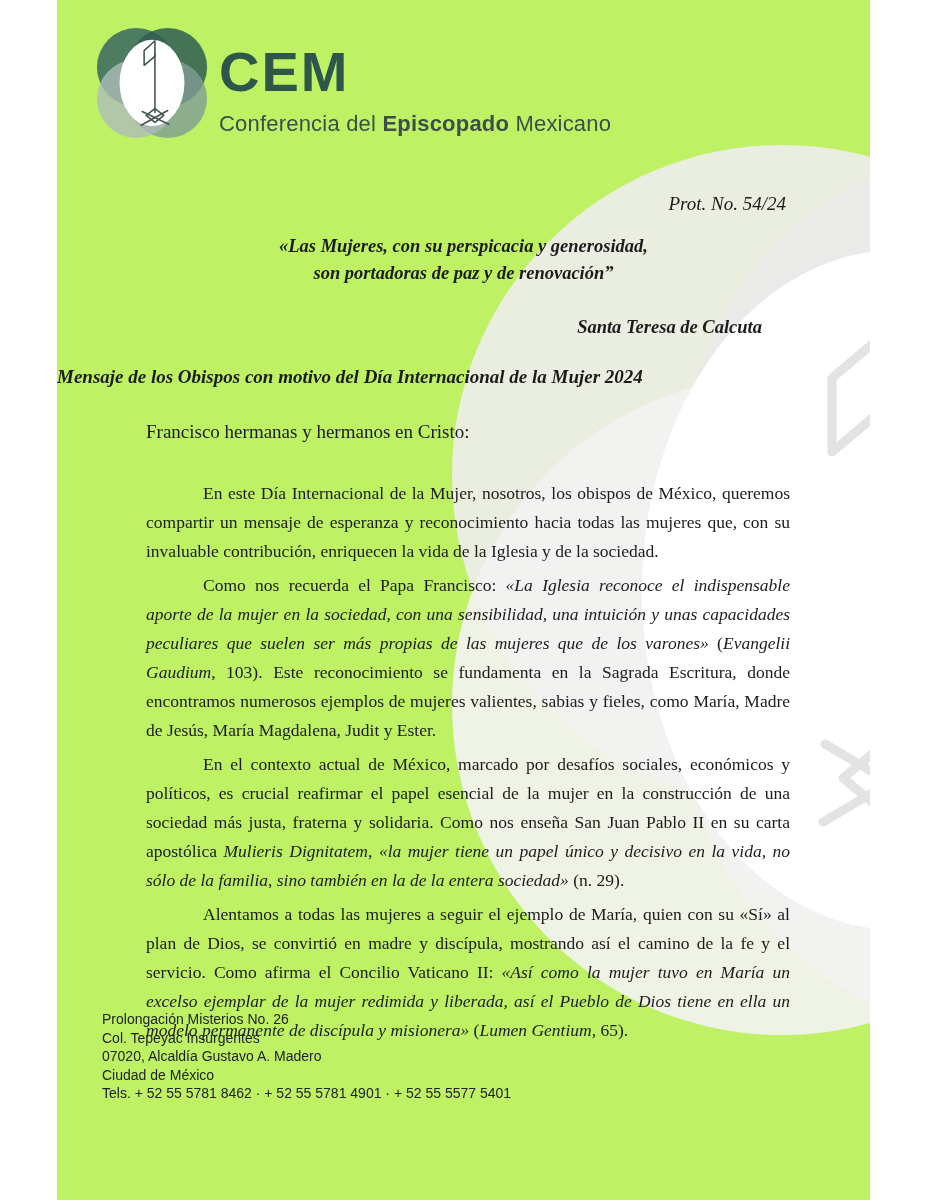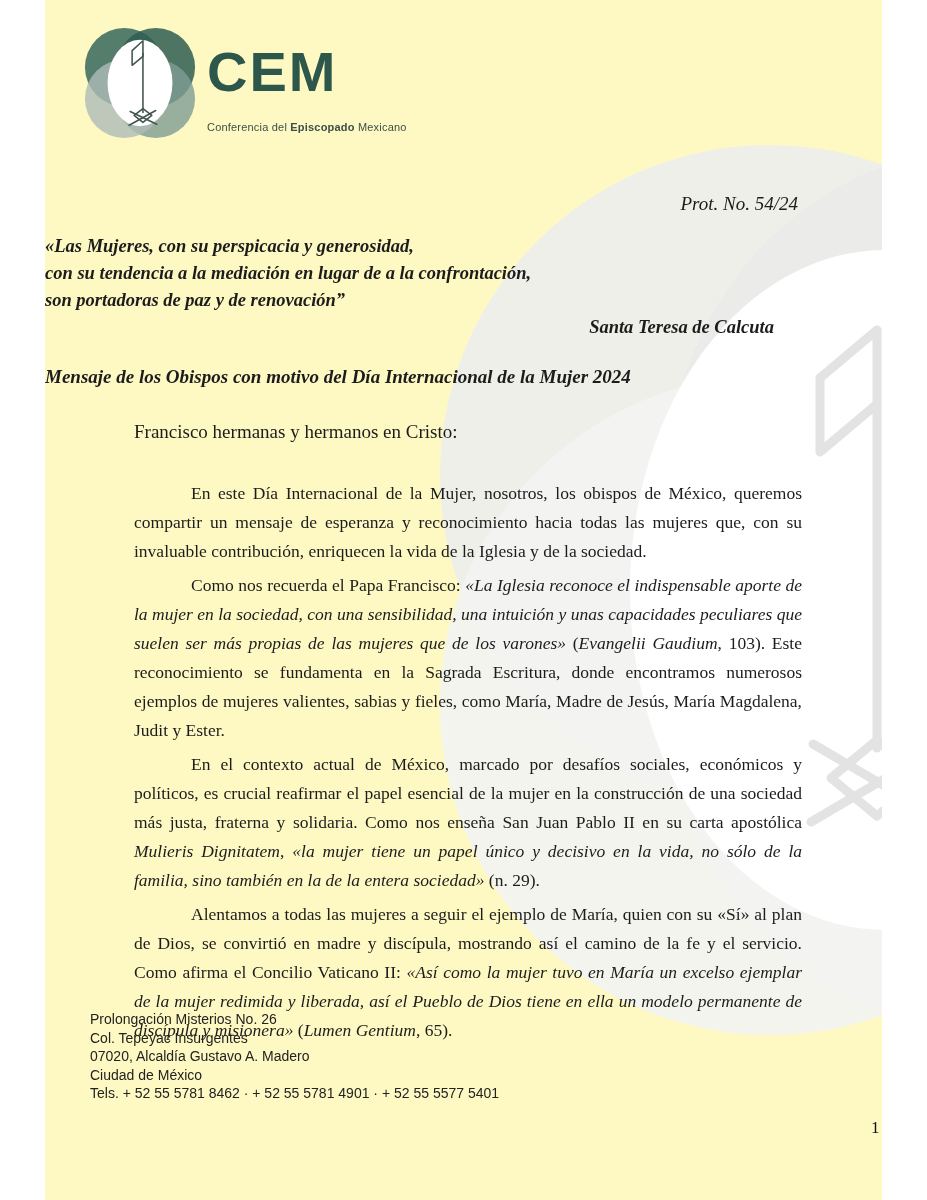--- a/index.html
+++ b/index.html
@@ -1,32 +1,31 @@
 <!DOCTYPE html>
 <html><head>
 <meta charset="utf-8">
 <style>
   html,body{margin:0;padding:0;background:#ffffff;}
   .page{
     position:relative;width:813px;height:1200px;margin:0 auto;
-    background:#fef9c3;overflow:hidden;color:#1c1c1c;
+    background:#bef264;overflow:hidden;color:#1c1c1c;
     font-family:"Liberation Serif","DejaVu Serif",serif;
-    padding-left:24px;
   }
   
   .watermark{position:absolute;left:0;top:0;width:927px;height:1200px;pointer-events:none;}
   
   .logo{position:absolute;left:36px;top:24px;width:118px;height:118px;}
   .brand{position:absolute;left:162px;top:44px;font-family:"Liberation Sans","DejaVu Sans",sans-serif;}
   .brand-acronym{font-size:56px;font-weight:700;letter-spacing:2px;color:#2e574b;line-height:56px;}
-  .brand-subtitle{font-size:11px;color:#3c4f49;letter-spacing:.2px;margin-top:21px;}
+  .brand-subtitle{font-size:22px;color:#3c4f49;letter-spacing:.2px;margin-top:11px;}
   .brand-subtitle .b{font-weight:700;}
   
   .prot{position:absolute;top:193px;right:84px;font-style:italic;font-size:19px;}
-  .epigraph{position:absolute;top:233px;left:0;right:0;text-align:left;
+  .epigraph{position:absolute;top:233px;left:0;right:0;text-align:center;
     font-weight:700;font-style:italic;font-size:18.5px;line-height:27px;}
   .attribution{position:absolute;top:317px;right:108px;font-weight:700;font-style:italic;font-size:18.5px;}
   .doc-title{position:absolute;top:366px;left:0;right:0;
     font-weight:700;font-style:italic;font-size:19px;}
   .salutation{position:absolute;top:421px;left:89px;font-size:19px;}
   .body-text{position:absolute;top:479px;left:89px;right:80px;}
   .body-text p{margin:0 0 5px 0;font-size:17.5px;line-height:29px;text-align:justify;text-indent:57px;}
   .r-n{font-style:normal;font-weight:normal;}
   .r-i{font-style:italic;}
   .r-b{font-weight:400;}
@@ -78,21 +77,20 @@
 
   <div class="brand">
     <div class="brand-acronym">CEM</div>
     <div class="brand-subtitle"><span>Conferencia del </span><span class="b">Episcopado</span><span> Mexicano</span></div>
   </div>
 
   <div class="prot">Prot. No. 54/24</div>
 
   <div class="epigraph">
       <div>«Las Mujeres, con su perspicacia y generosidad,</div>
-      <div>con su tendencia a la mediación en lugar de a la confrontación,</div>
       <div>son portadoras de paz y de renovación”</div>
     </div>
   <div class="attribution">Santa Teresa de Calcuta</div>
 
   <div class="doc-title">Mensaje de los Obispos con motivo del Día Internacional de la Mujer 2024</div>
 
   <div class="salutation">Francisco hermanas y hermanos en Cristo:</div>
 
   <div class="body-text">
       <p><span class="r-n">En este Día Internacional de la Mujer, nosotros, los obispos de México, queremos compartir un mensaje de esperanza y reconocimiento hacia todas las mujeres que, con su invaluable contribución, enriquecen la vida de la Iglesia y de la sociedad.</span></p>

